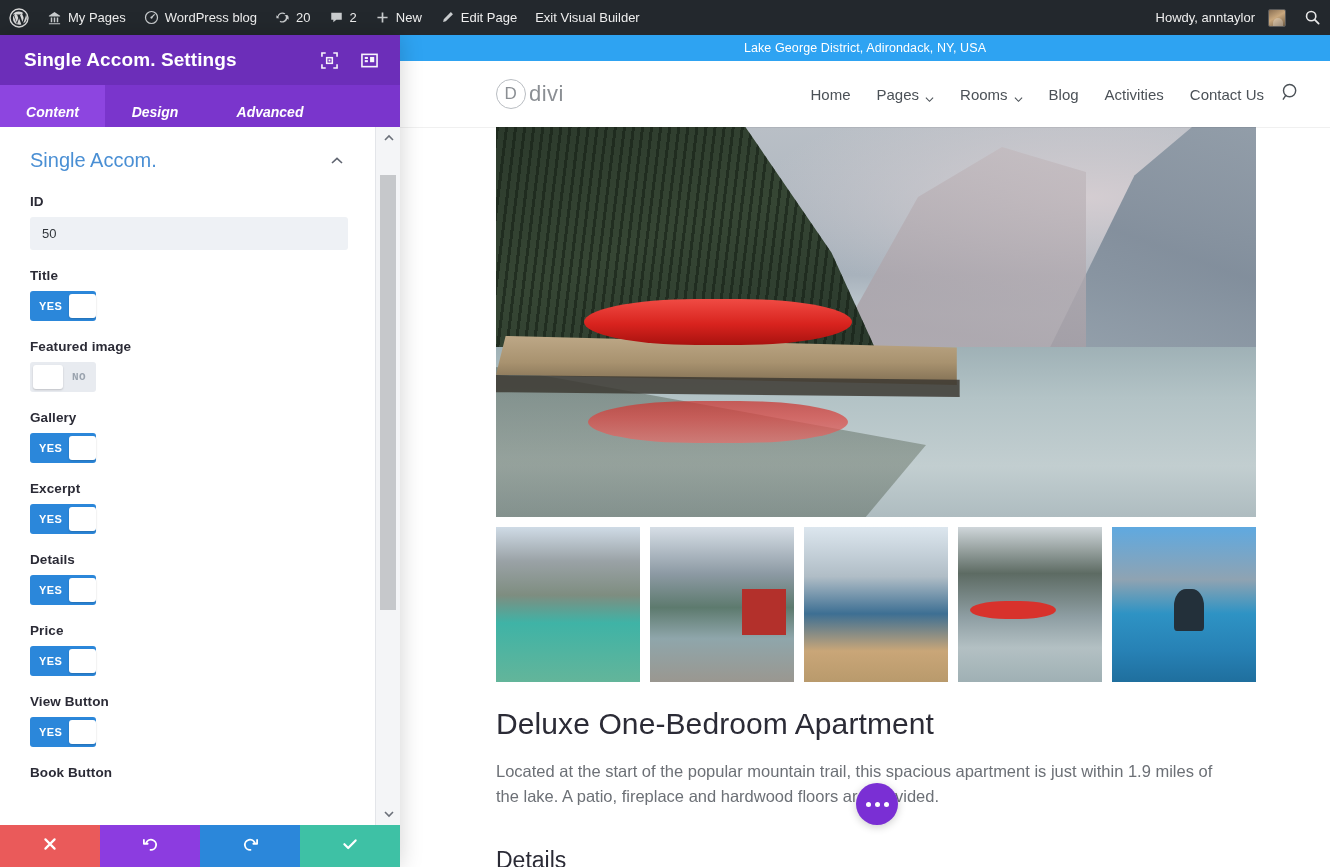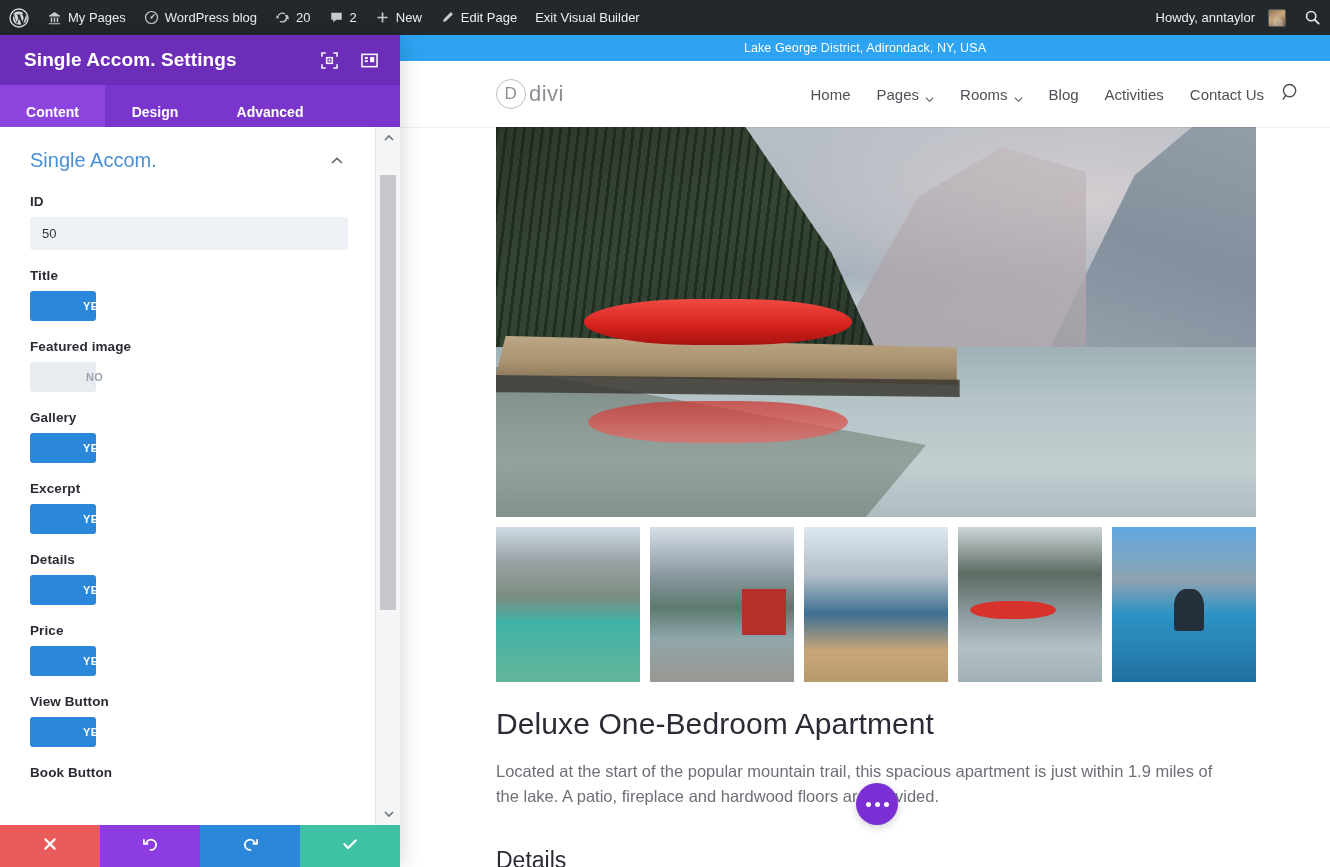--- a/index.html
+++ b/index.html
@@ -61,21 +61,21 @@
     width: 26px; height: 26px; margin-left: 14px;
     display: flex; align-items: center; justify-content: center;
     cursor: pointer; opacity: .95;
   }
   #panel-tabs {
     height: 42px; background: #7a35cc; display: flex; flex: 0 0 42px;
   }
   .ptab {
     display: flex; align-items: center; justify-content: center;
     height: 54px; color: #fff; font-size: 14px; font-weight: 600;
-    cursor: pointer; padding: 8px 18px;
+    cursor: pointer; padding: 8px 18px; font-style: italic;
   }
   .ptab.active { background: #8d45e0; }
   .ptab.t-content { width: 105px; }
   .ptab.t-design  { width: 100px; }
   .ptab.t-adv     { width: 130px; }
 
   #panel-body {
     flex: 1; position: relative; overflow: hidden; background: #fff;
   }
   #panel-scroll {
@@ -99,31 +99,31 @@
   .text-input {
     width: 318px; height: 33px; background: #eef1f5;
     border: none; border-radius: 3px;
     font-size: 13px; color: #32373c; padding: 0 12px;
     font-family: "Liberation Sans", sans-serif;
     display: flex; align-items: center;
   }
   .toggle {
     width: 66px; height: 30px; border-radius: 3px;
     display: flex; align-items: center; cursor: pointer;
-    position: relative; user-select: none; padding-left: 44px;
+    position: relative; user-select: none;
   }
   .toggle.on  { background: #2b87da; justify-content: flex-start; }
   .toggle.off { background: #e8ebf0; justify-content: flex-start; }
   .tg-text {
     font-size: 11px; font-weight: bold; letter-spacing: .4px;
   }
   .toggle.on .tg-text  { color:#ffffff; order:1; margin-left:9px; }
   .toggle.on .tg-knob  { order:2; margin-left:7px; }
   .toggle.off .tg-knob { order:1; margin-left:3px; }
-  .toggle.off .tg-text { color:#9aa3ae; order:2; margin-left:9px; }
+  .toggle.off .tg-text { color:#9aa3ae; order:2; margin-left:9px;font-family:Liberation Mono, monospace; }
   .tg-knob {
     width: 30px; height: 24px; border-radius: 3px; background:#fff;
     box-shadow: 0 1px 2px rgba(0,0,0,.18);
   }
 
   
   #panel-sb {
     position: absolute; top: 0; right: 0; bottom: 0; width: 25px;
     background: #f4f5f7; border-left: 1px solid #e3e5e9;
   }

